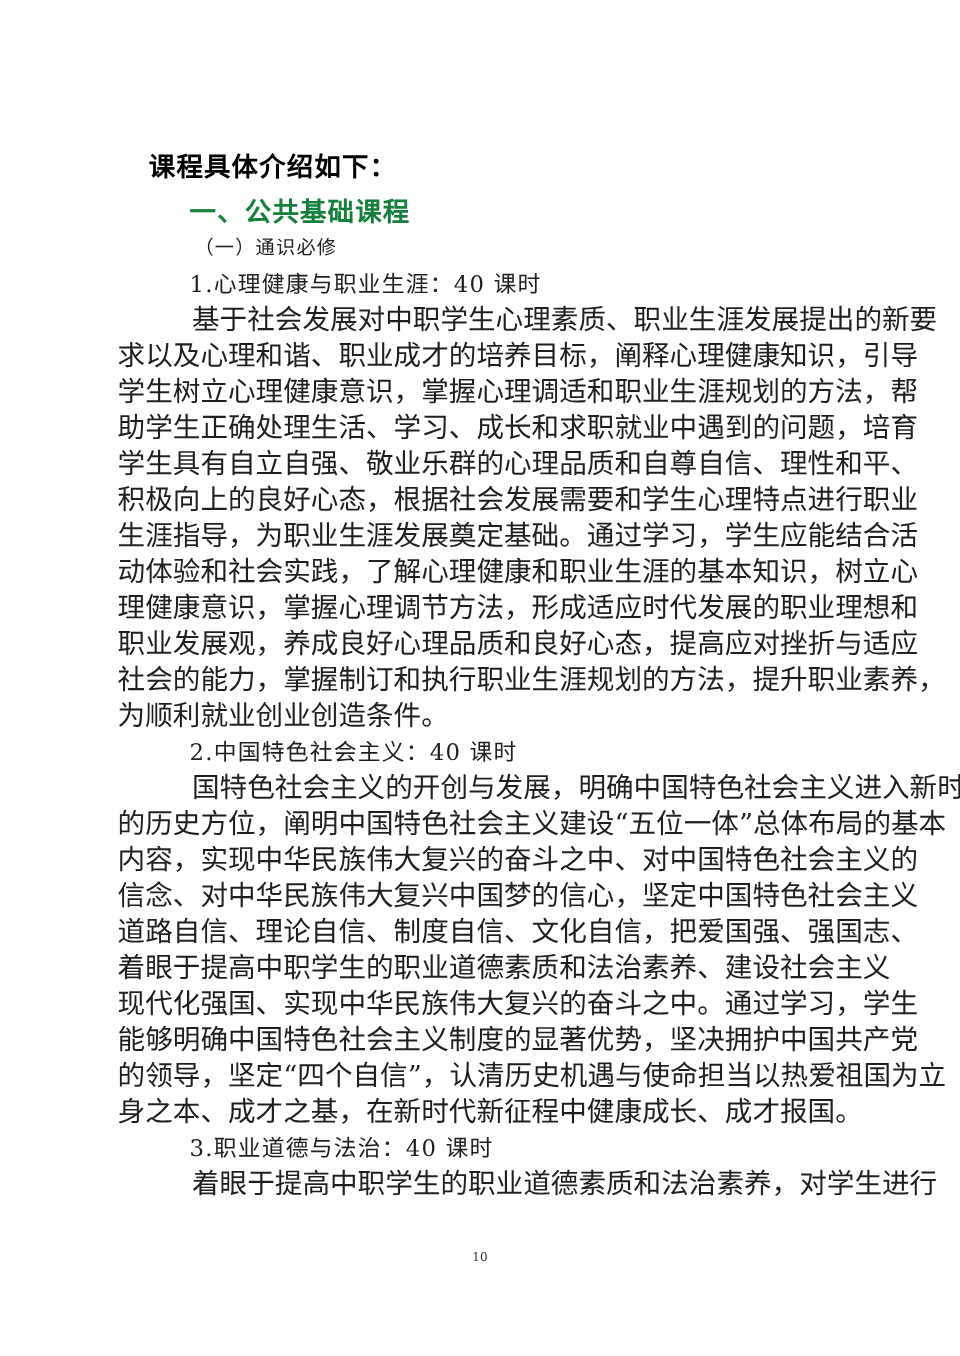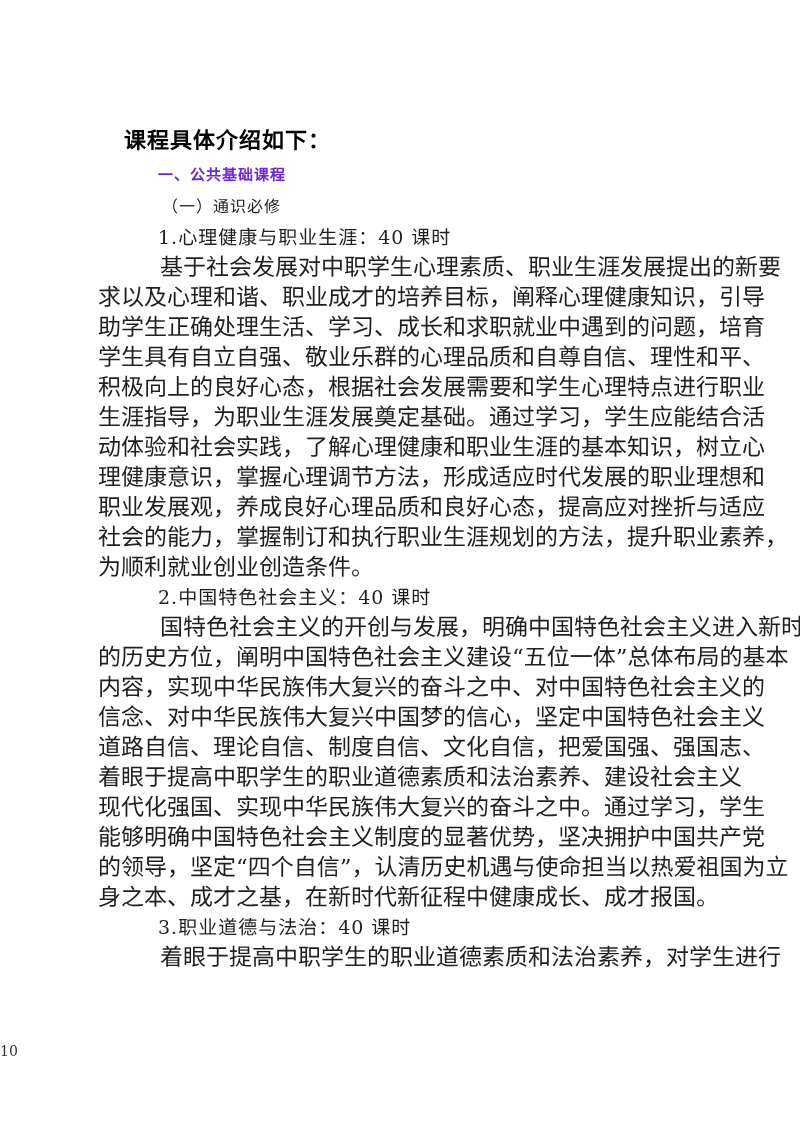--- a/index.html
+++ b/index.html
@@ -28,25 +28,25 @@
   .doc-title {
     font-family: "DejaVu Sans", sans-serif;
     font-weight: 700;
     font-size: 22px;
     line-height: 42px;
     color: #000000;
     padding-left: 26px;
     letter-spacing: 1px;
   }
   .section-heading {
-    font-family: Liberation Mono, monospace;
+    font-family: Liberation Serif, serif;
     font-weight: 700;
-    font-size: 15px;
+    font-size: 22px;
     line-height: 30px;
-    color: #6d28d9;
+    color: #15803d;
     padding-left: 60px;
     letter-spacing: 1px;
   }
   .sub-heading {
     font-size: 16px;
     line-height: 30px;
     padding-left: 64px;
     letter-spacing: 1px;
   }
   .course-title {
@@ -65,22 +65,22 @@
     white-space: nowrap;
   }
   .para .line:first-child { text-indent: 62px; }
   .para .line.line-end { text-align-last: left; }
   .para.fill-last .line.line-end { text-align-last: justify; }
   .footer-pagenum {
     position: absolute;
     left: 0;
     top: 1043px;
     width: 800px;
-    text-align: left;
-    font-size: 14px;
+    text-align: center;
+    font-size: 10px;
     color: #333333;
     font-family: "DejaVu Serif", serif;
   }
 </style>
 </head>
 <body>
 
 <div class="page">
   <div class="content">
 
@@ -88,20 +88,21 @@
 
     <div class="section-heading">一、公共基础课程</div>
 
     <div class="sub-heading">（一）通识必修</div>
 
     <div class="course-title">1.心理健康与职业生涯：40 课时</div>
 
     <div class="para">
         <div class="line">基于社会发展对中职学生心理素质、职业生涯发展提出的新要</div>
         <div class="line">求以及心理和谐、职业成才的培养目标，阐释心理健康知识，引导</div>
+        <div class="line">学生树立心理健康意识，掌握心理调适和职业生涯规划的方法，帮</div>
         <div class="line">助学生正确处理生活、学习、成长和求职就业中遇到的问题，培育</div>
         <div class="line">学生具有自立自强、敬业乐群的心理品质和自尊自信、理性和平、</div>
         <div class="line">积极向上的良好心态，根据社会发展需要和学生心理特点进行职业</div>
         <div class="line">生涯指导，为职业生涯发展奠定基础。通过学习，学生应能结合活</div>
         <div class="line">动体验和社会实践，了解心理健康和职业生涯的基本知识，树立心</div>
         <div class="line">理健康意识，掌握心理调节方法，形成适应时代发展的职业理想和</div>
         <div class="line">职业发展观，养成良好心理品质和良好心态，提高应对挫折与适应</div>
         <div class="line">社会的能力，掌握制订和执行职业生涯规划的方法，提升职业素养，</div>
         <div class="line line-end">为顺利就业创业创造条件。</div>
       </div>

